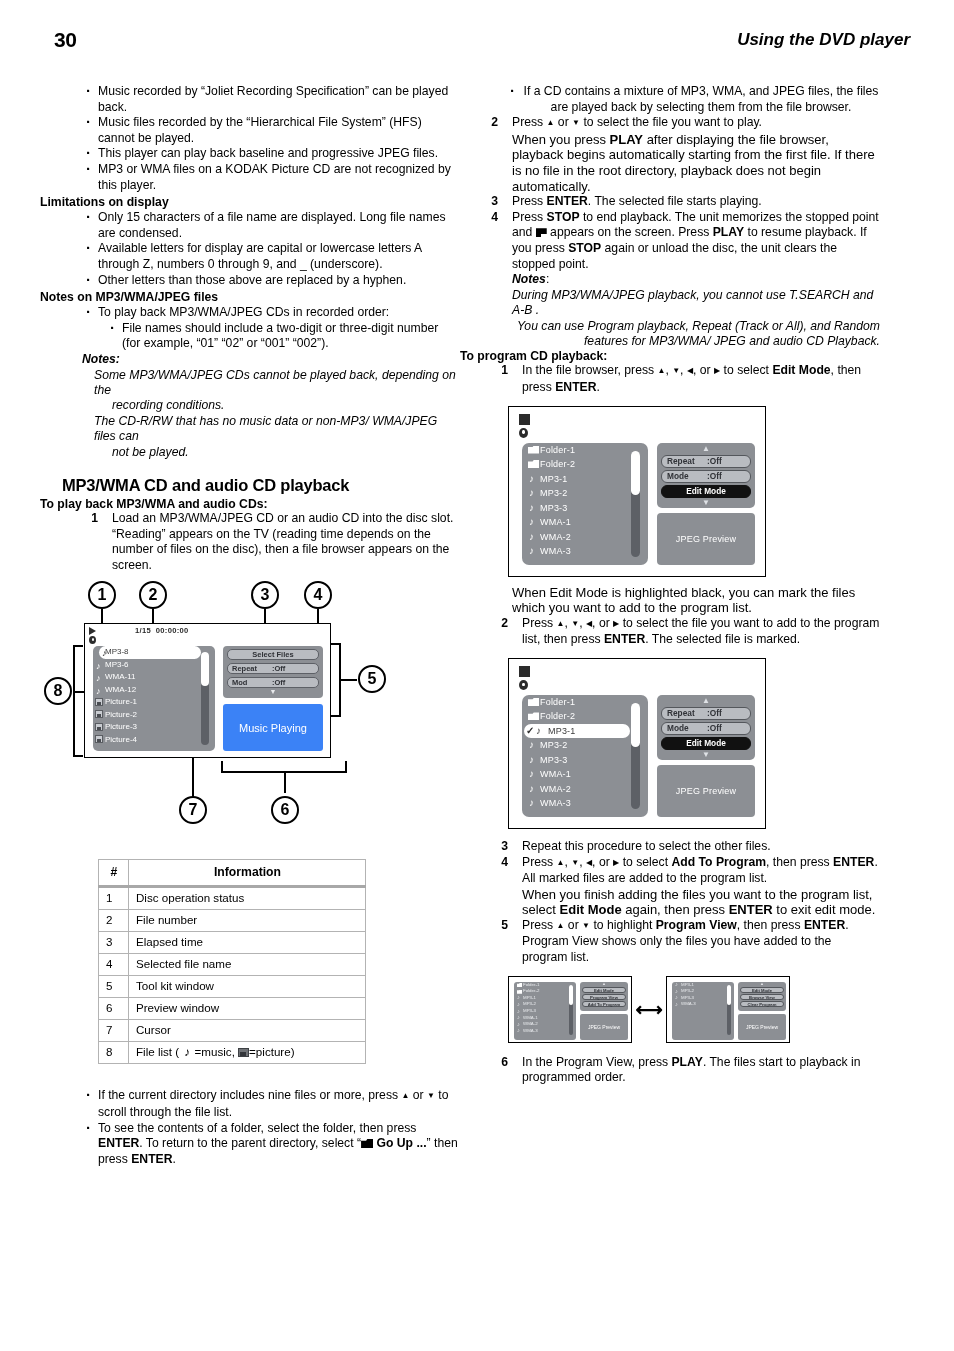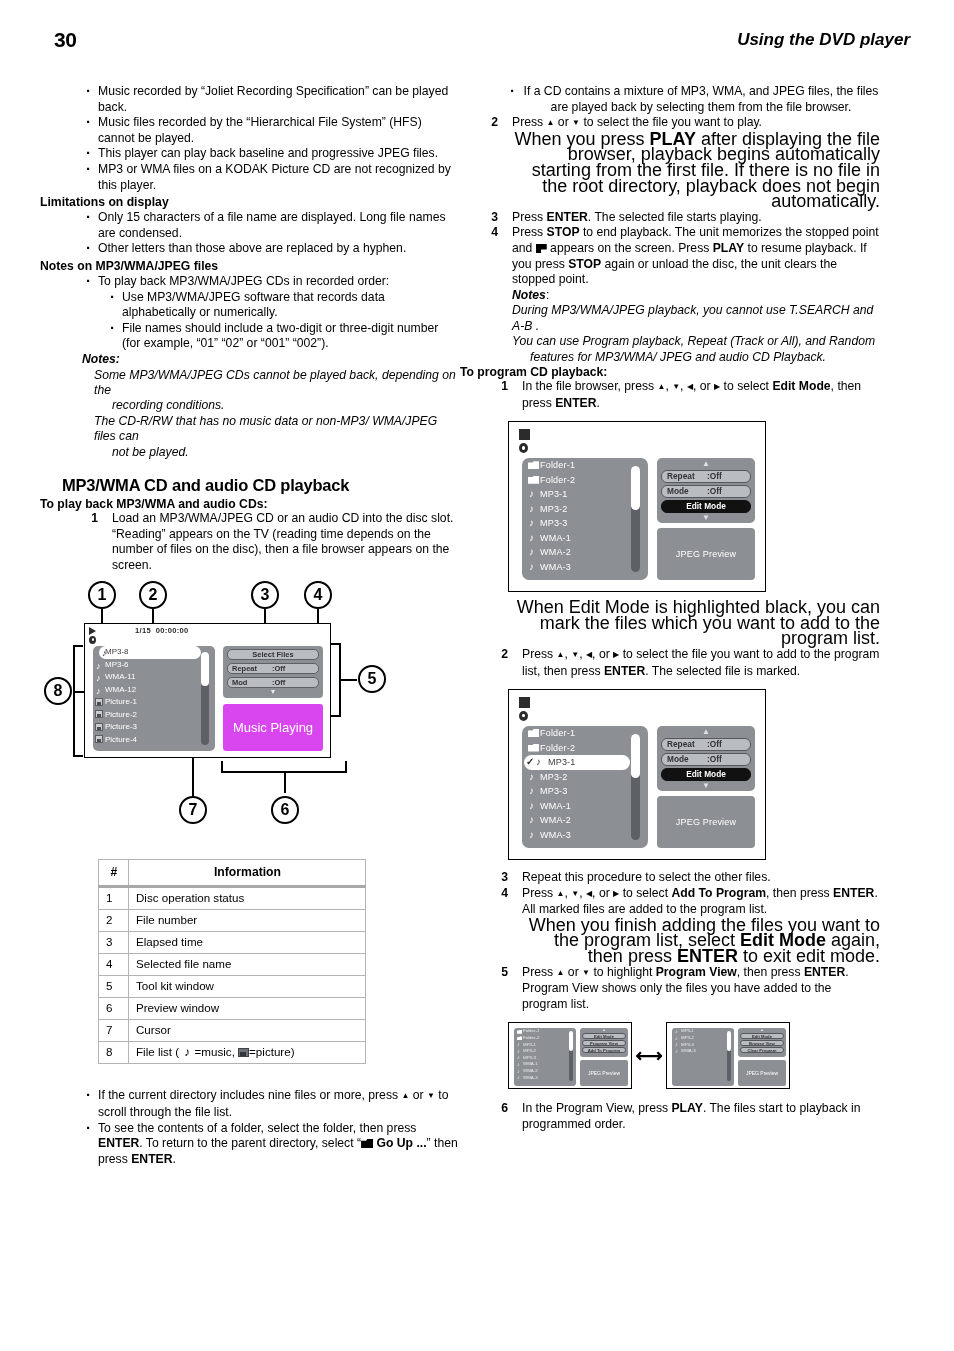--- a/index.html
+++ b/index.html
@@ -31,21 +31,21 @@
   .notes-label { font-weight:bold; font-style:italic; margin-left:42px; font-size:12.2px; line-height:15.6px;}
   .note-it { font-style:italic; margin-left:54px; font-size:12.2px; line-height:15.4px; }
   .note-it .ind { display:block; margin-left:18px; }
 
   h2.section { font-size:16.5px; font-weight:bold; margin:16px 0 2px 22px; letter-spacing:-0.2px;}
   .proc-head { font-weight:bold; font-size:12.2px; margin-top:0px; }
 
   .step { position:relative; padding-left:30px; margin-left:42px; font-size:12.2px; line-height:15.6px; }
   .step .num { position:absolute; left:0; top:0; font-weight:bold; width:16px; text-align:right;}
   .step.r { margin-left:22px; }
-  .cont { margin-left:72px; font-size:18px; line-height:15.6px;text-align:right; }
+  .cont { margin-left:72px; font-size:13px; line-height:15.6px; }
   .cont.r { margin-left:52px; }
   b { font-weight:bold; }
   .arrow-up:before { content:"\25B2"; font-size:8px; position:relative; top:-1px;}
   .arrow-dn:before { content:"\25BC"; font-size:8px; position:relative; top:-1px;}
   .arrow-lf:before { content:"\25C0"; font-size:8px; position:relative; top:-1px;}
   .arrow-rt:before { content:"\25B6"; font-size:8px; position:relative; top:-1px;}
   .flagico { display:inline-block; width:11px; height:9px; background:#000;
              clip-path: polygon(0 0,100% 0,100% 62%,48% 62%,48% 100%,0 100%); vertical-align:-1px;}
 
   
@@ -74,22 +74,22 @@
   .pic-g:after{content:"";position:absolute;left:1px;top:3px;width:4px;height:3px;background:#4a4d52;}
   .sbar { position:absolute; right:6px; top:6px; width:8px; height:93px; background:#5d6066; border-radius:4px;}
   .sbar .thumb { position:absolute; top:0; left:0; width:8px; height:34px; background:#fff; border-radius:4px;}
 
   .toolkit { position:absolute; left:138px; top:22px; width:100px; height:52px; background:#8c8f94; border-radius:4px;}
   .tkbtn { margin:3px 4px 0 4px; height:11px; background:#b9bcc1; border:1px solid #5d6066; border-radius:5px;
            font-size:7.5px; color:#2f3136; line-height:10px; text-align:center; font-weight:bold;}
   .tkbtn.lft { text-align:left; padding-left:4px; position:relative;}
   .tkbtn .val { position:absolute; left:44px; top:0;}
   .tkdn { text-align:center; color:#e8eaed; font-size:7px; margin-top:0px;}
-  .preview { position:absolute; left:138px; top:80px; width:100px; height:47px; background:#d946ef; border-radius:3px;
-             color:#fff; font-size:13px; display:flex; align-items:center; justify-content:center;}
+  .preview { position:absolute; left:138px; top:80px; width:100px; height:47px; background:#3b82f6; border-radius:3px;
+             color:#fff; font-size:11px; display:flex; align-items:center; justify-content:center;}
 
   
   table.info { border-collapse:collapse; width:268px; margin:16px 0 0 58px; }
   table.info th, table.info td { border:1px solid #b3b3b3; font-size:11.6px; padding:3px 6px 4px 7px; line-height:14px;}
   table.info th { font-weight:bold; font-size:12.2px; padding-top:5px; padding-bottom:6px;}
   table.info tr.hdr th { border-bottom:3px solid #a8a8a8; }
   table.info td.n { width:30px; }
   .inl-note { display:inline-block; width:9px; text-align:center; font-size:12px;}
   .inl-pic { display:inline-block; width:11px; height:9px; background:#6f7276; border:1px solid #3d4044;
              vertical-align:-1px; position:relative;}
@@ -153,25 +153,25 @@
 
     <div class="col left">
 
       <div class="bul">Music recorded by “Joliet Recording Specification” can be played back.</div>
       <div class="bul">Music files recorded by the “Hierarchical File System” (HFS) cannot be played.</div>
       <div class="bul">This player can play back baseline and progressive JPEG files.</div>
       <div class="bul">MP3 or WMA files on a KODAK Picture CD are not recognized by this player.</div>
 
       <div class="sub-head">Limitations on display</div>
       <div class="bul">Only 15 characters of a file name are displayed. Long file names are condensed.</div>
+      <div class="bul">Available letters for display are capital or lowercase letters A through Z, numbers 0 through 9, and _ (underscore).</div>
       <div class="bul">Other letters than those above are replaced by a hyphen.</div>
 
       <div class="sub-head">Notes on MP3/WMA/JPEG files</div>
       <div class="bul">To play back MP3/WMA/JPEG CDs in recorded order:</div>
-      <div class="bul bul2">Use MP3/WMA/JPEG software that records data alphabetically or numerically.</div>
       <div class="bul bul2">File names should include a two-digit or three-digit number (for example, “01” “02” or “001” “002”).</div>
 
       <div class="notes-label">Notes:</div>
       <div class="note-it">
         <span>Some MP3/WMA/JPEG CDs cannot be played back, depending on the</span>
         <span class="ind">recording conditions.</span>
       </div>
       <div class="note-it">
         <span>The CD-R/RW that has no music data or non-MP3/ WMA/JPEG files can</span>
         <span class="ind">not be played.</span>
@@ -327,21 +327,21 @@
 
       <div class="step r">
         <span class="num">4</span>
         <span>Press </span><b>STOP</b><span> to end playback. The unit memorizes the stopped point and </span><span class="flagico"></span><span> appears on the screen. Press </span><b>PLAY</b><span> to resume playback. If you press </span><b>STOP</b><span> again or unload the disc, the unit clears the stopped point.</span>
       </div>
 
       <div class="notes-label" style="margin-left:52px;"><span>Notes</span><span style="font-weight:normal;font-style:normal;">:</span></div>
       <div class="note-it" style="margin-left:52px;">
         <span>During MP3/WMA/JPEG playback, you cannot use T.SEARCH and A-B .</span>
       </div>
-      <div class="note-it" style="margin-left:52px;">
+      <div class="note-it" style="margin-left:52px;text-align:right;">
         <span>You can use Program playback, Repeat (Track or All), and Random</span>
         <span class="ind">features for MP3/WMA/ JPEG and audio CD Playback.</span>
       </div>
 
       <div class="proc-head">To program CD playback:</div>
 
       <div class="step r" style="margin-left:32px;">
         <span class="num">1</span>
         <span>In the file browser, press </span><span class="arrow-up"></span><span>, </span><span class="arrow-dn"></span><span>, </span><span class="arrow-lf"></span><span>, or </span><span class="arrow-rt"></span><span> to select </span><b>Edit Mode</b><span>, then press </span><b>ENTER</b><span>.</span>
       </div>

